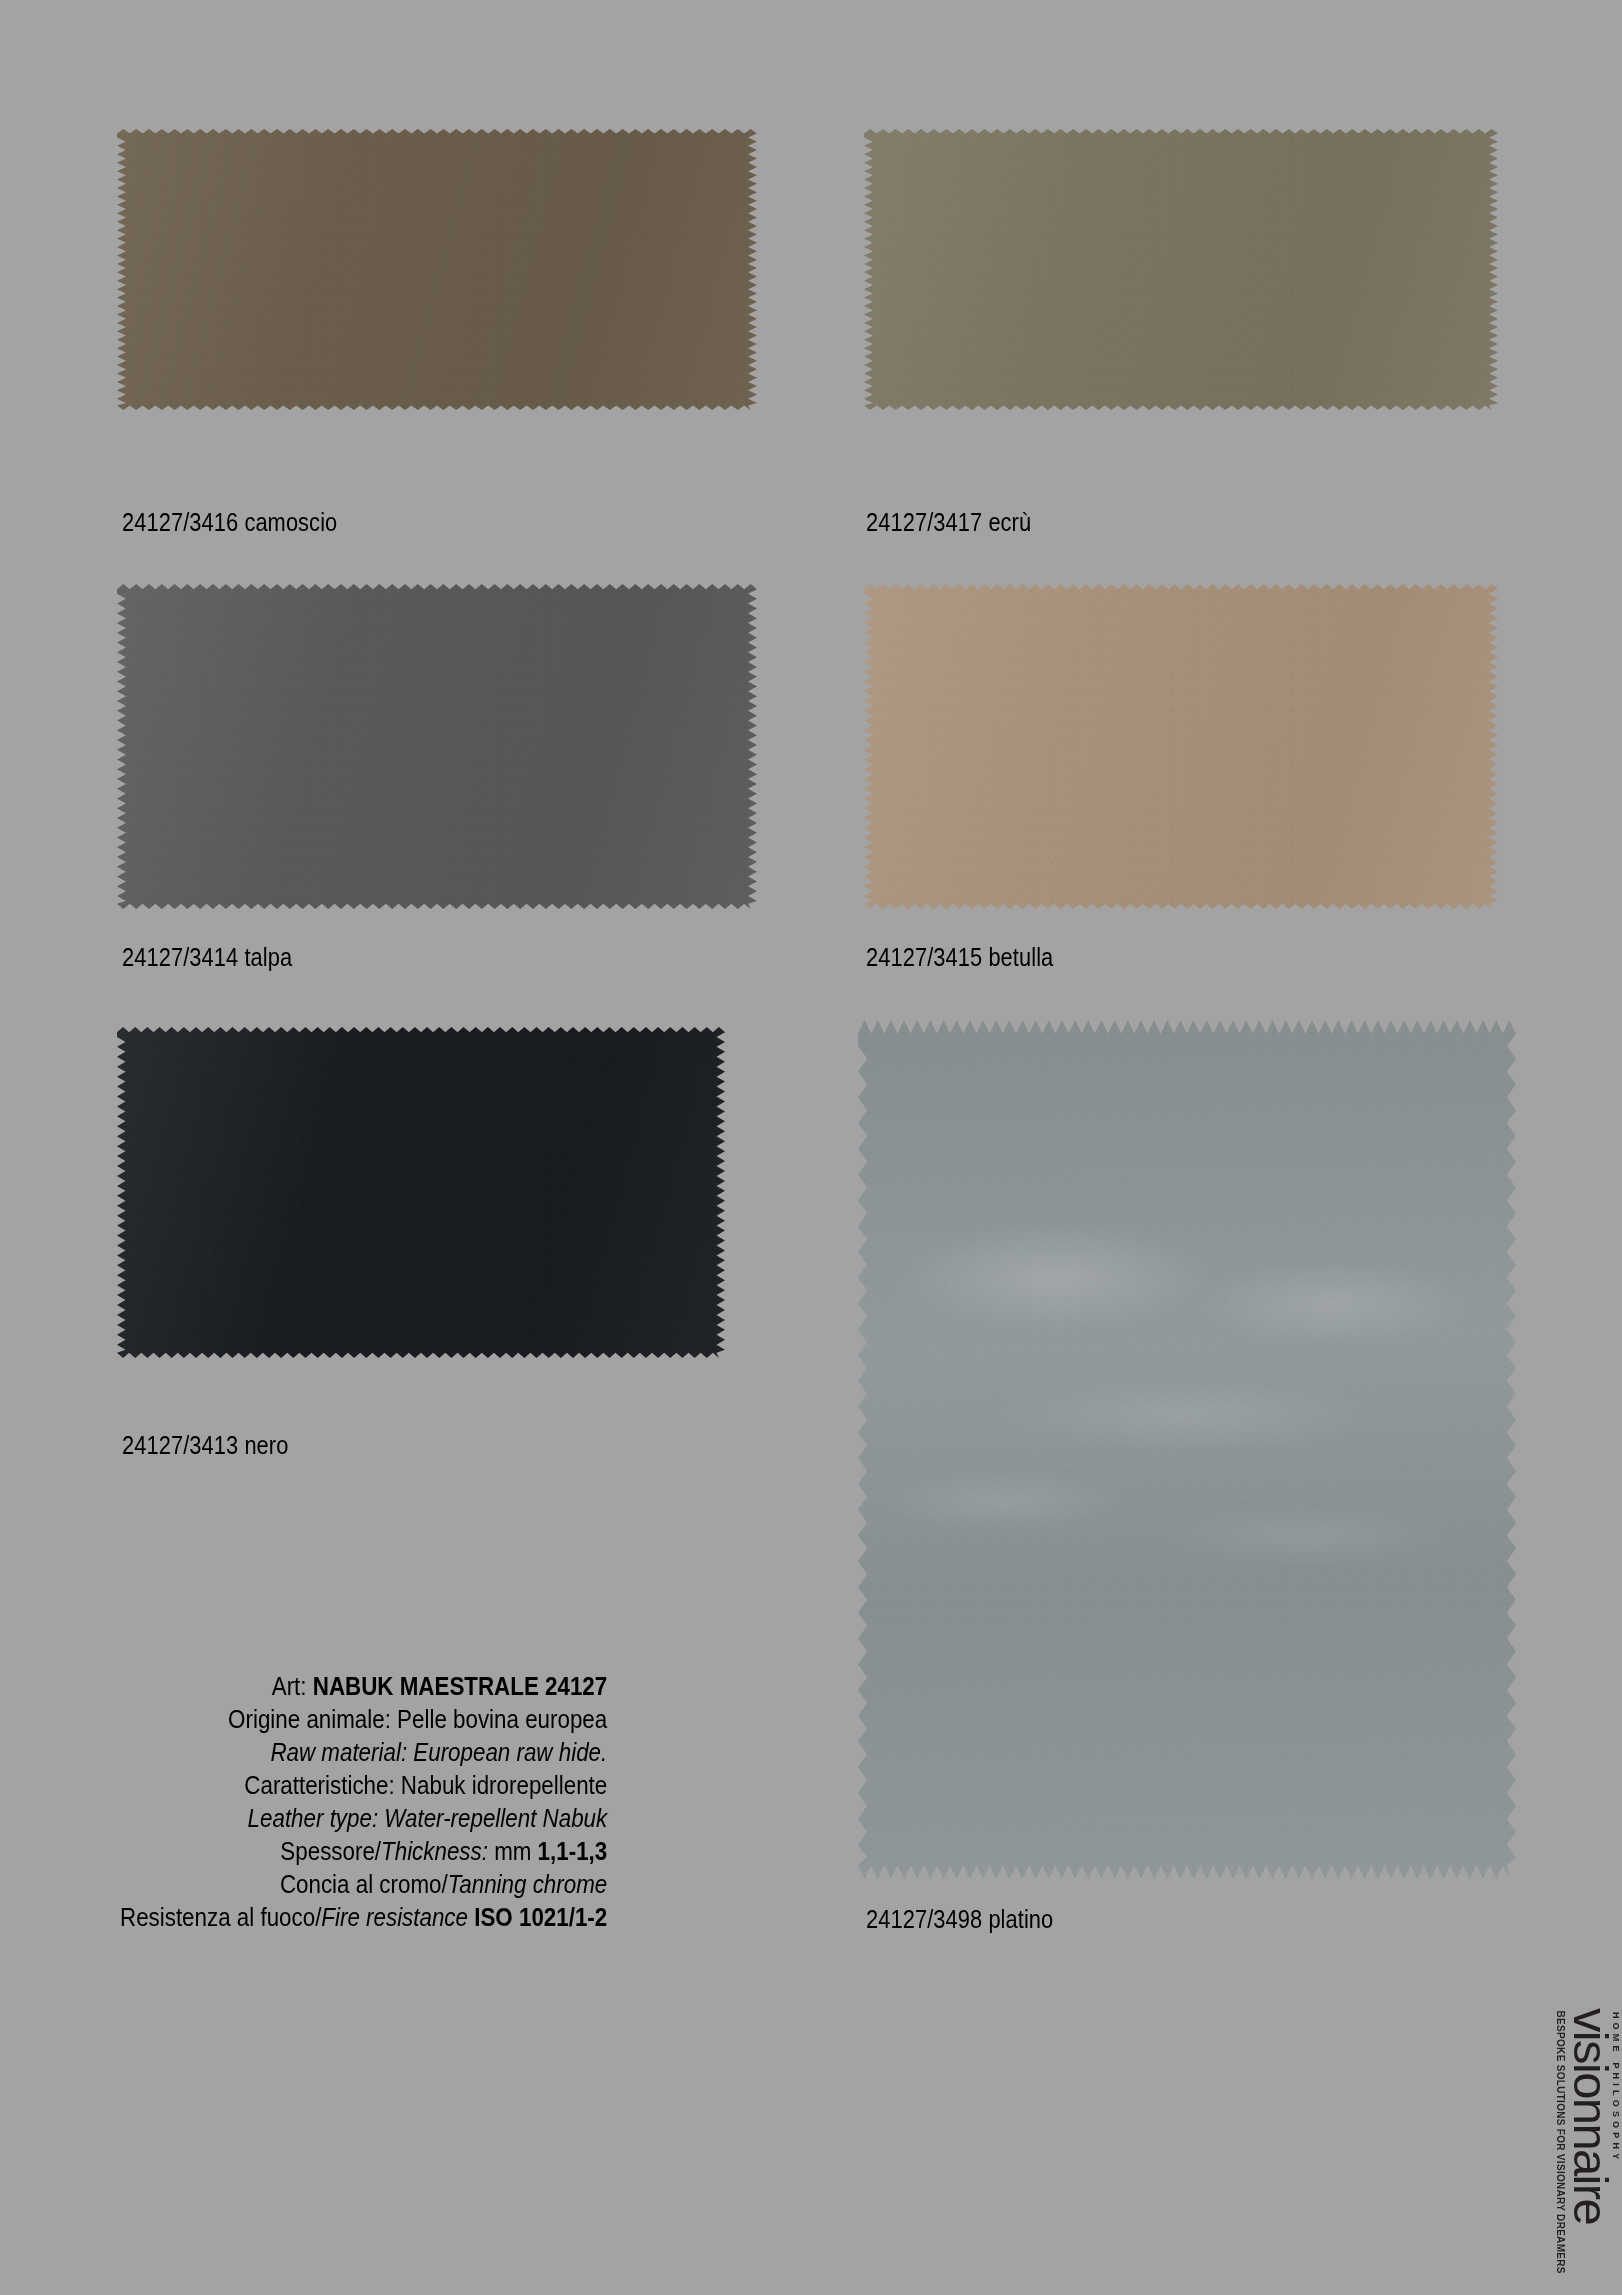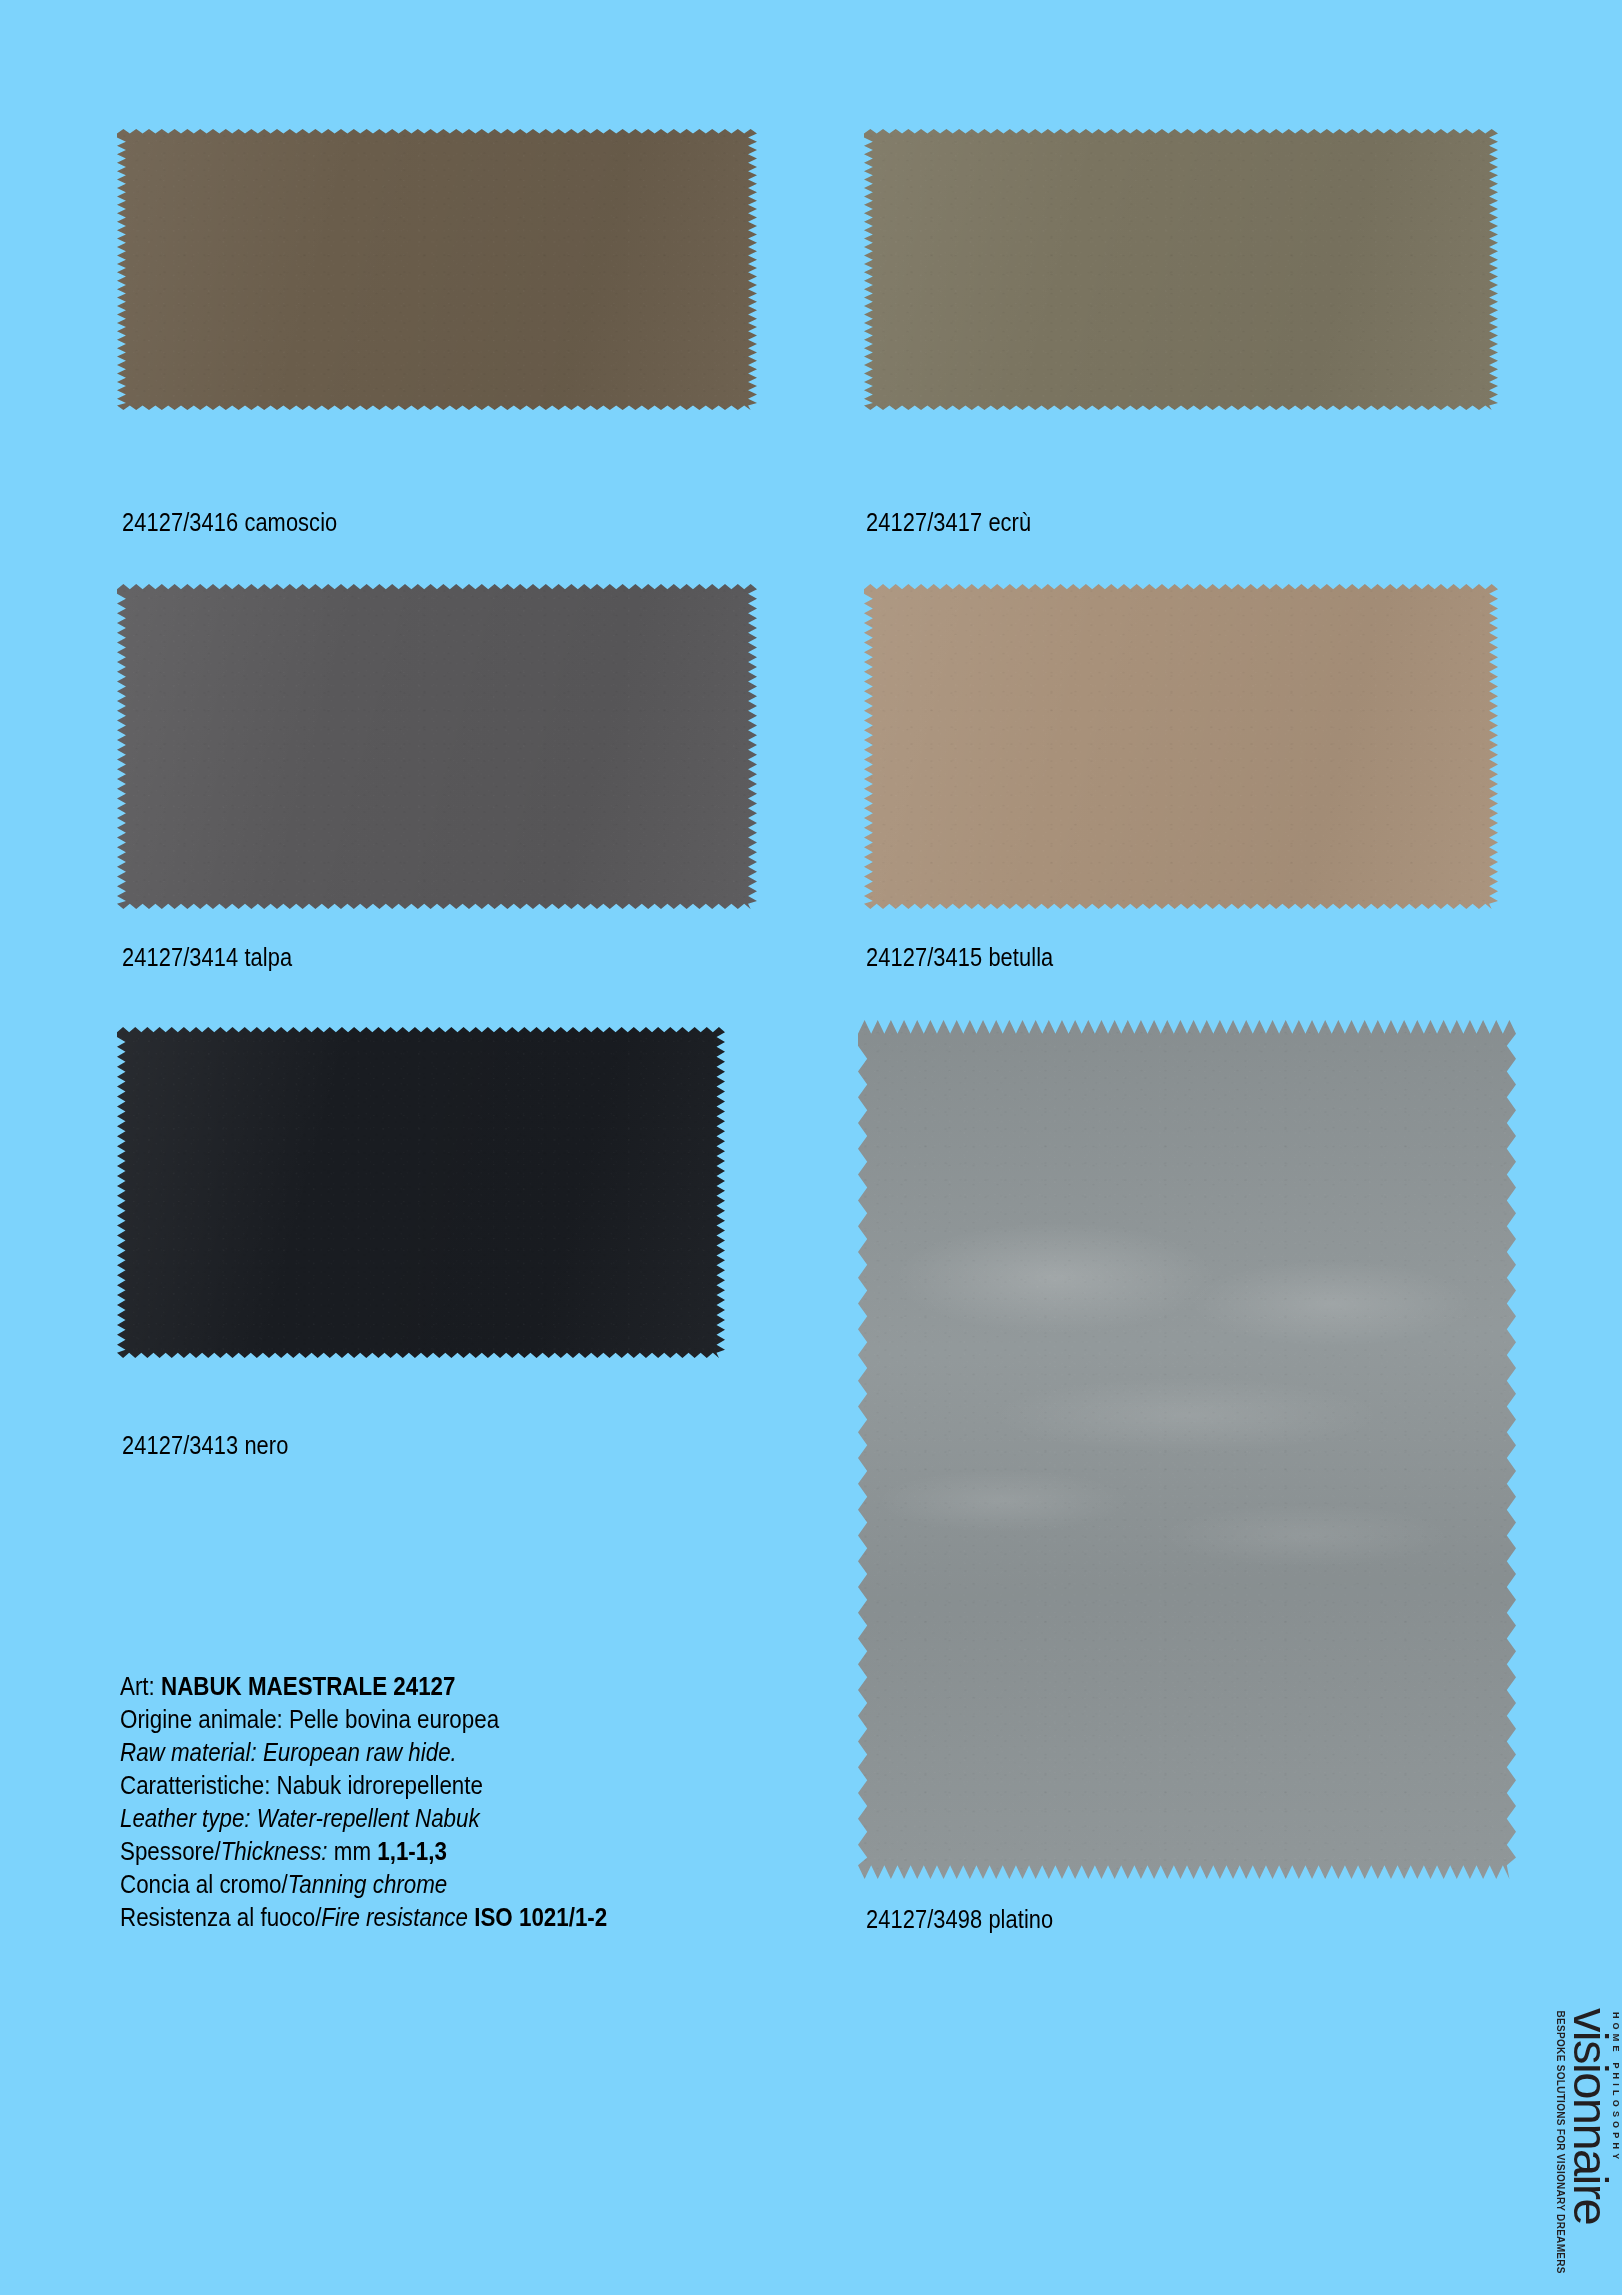--- a/index.html
+++ b/index.html
@@ -11,21 +11,22 @@
     width: 1623px;
     height: 2295px;
     position: relative;
     font-family: "Liberation Sans", sans-serif;
     overflow: hidden;
   }
 
   .page {
     position: absolute;
     inset: 0;
-    background: #7dd3fc;
+    background: #a3a3a3;
+    text-align: right;
   }
 
   
   .swatch-block {
     position: absolute;
   }
 
   .swatch {
     position: relative;
     width: 100%;

